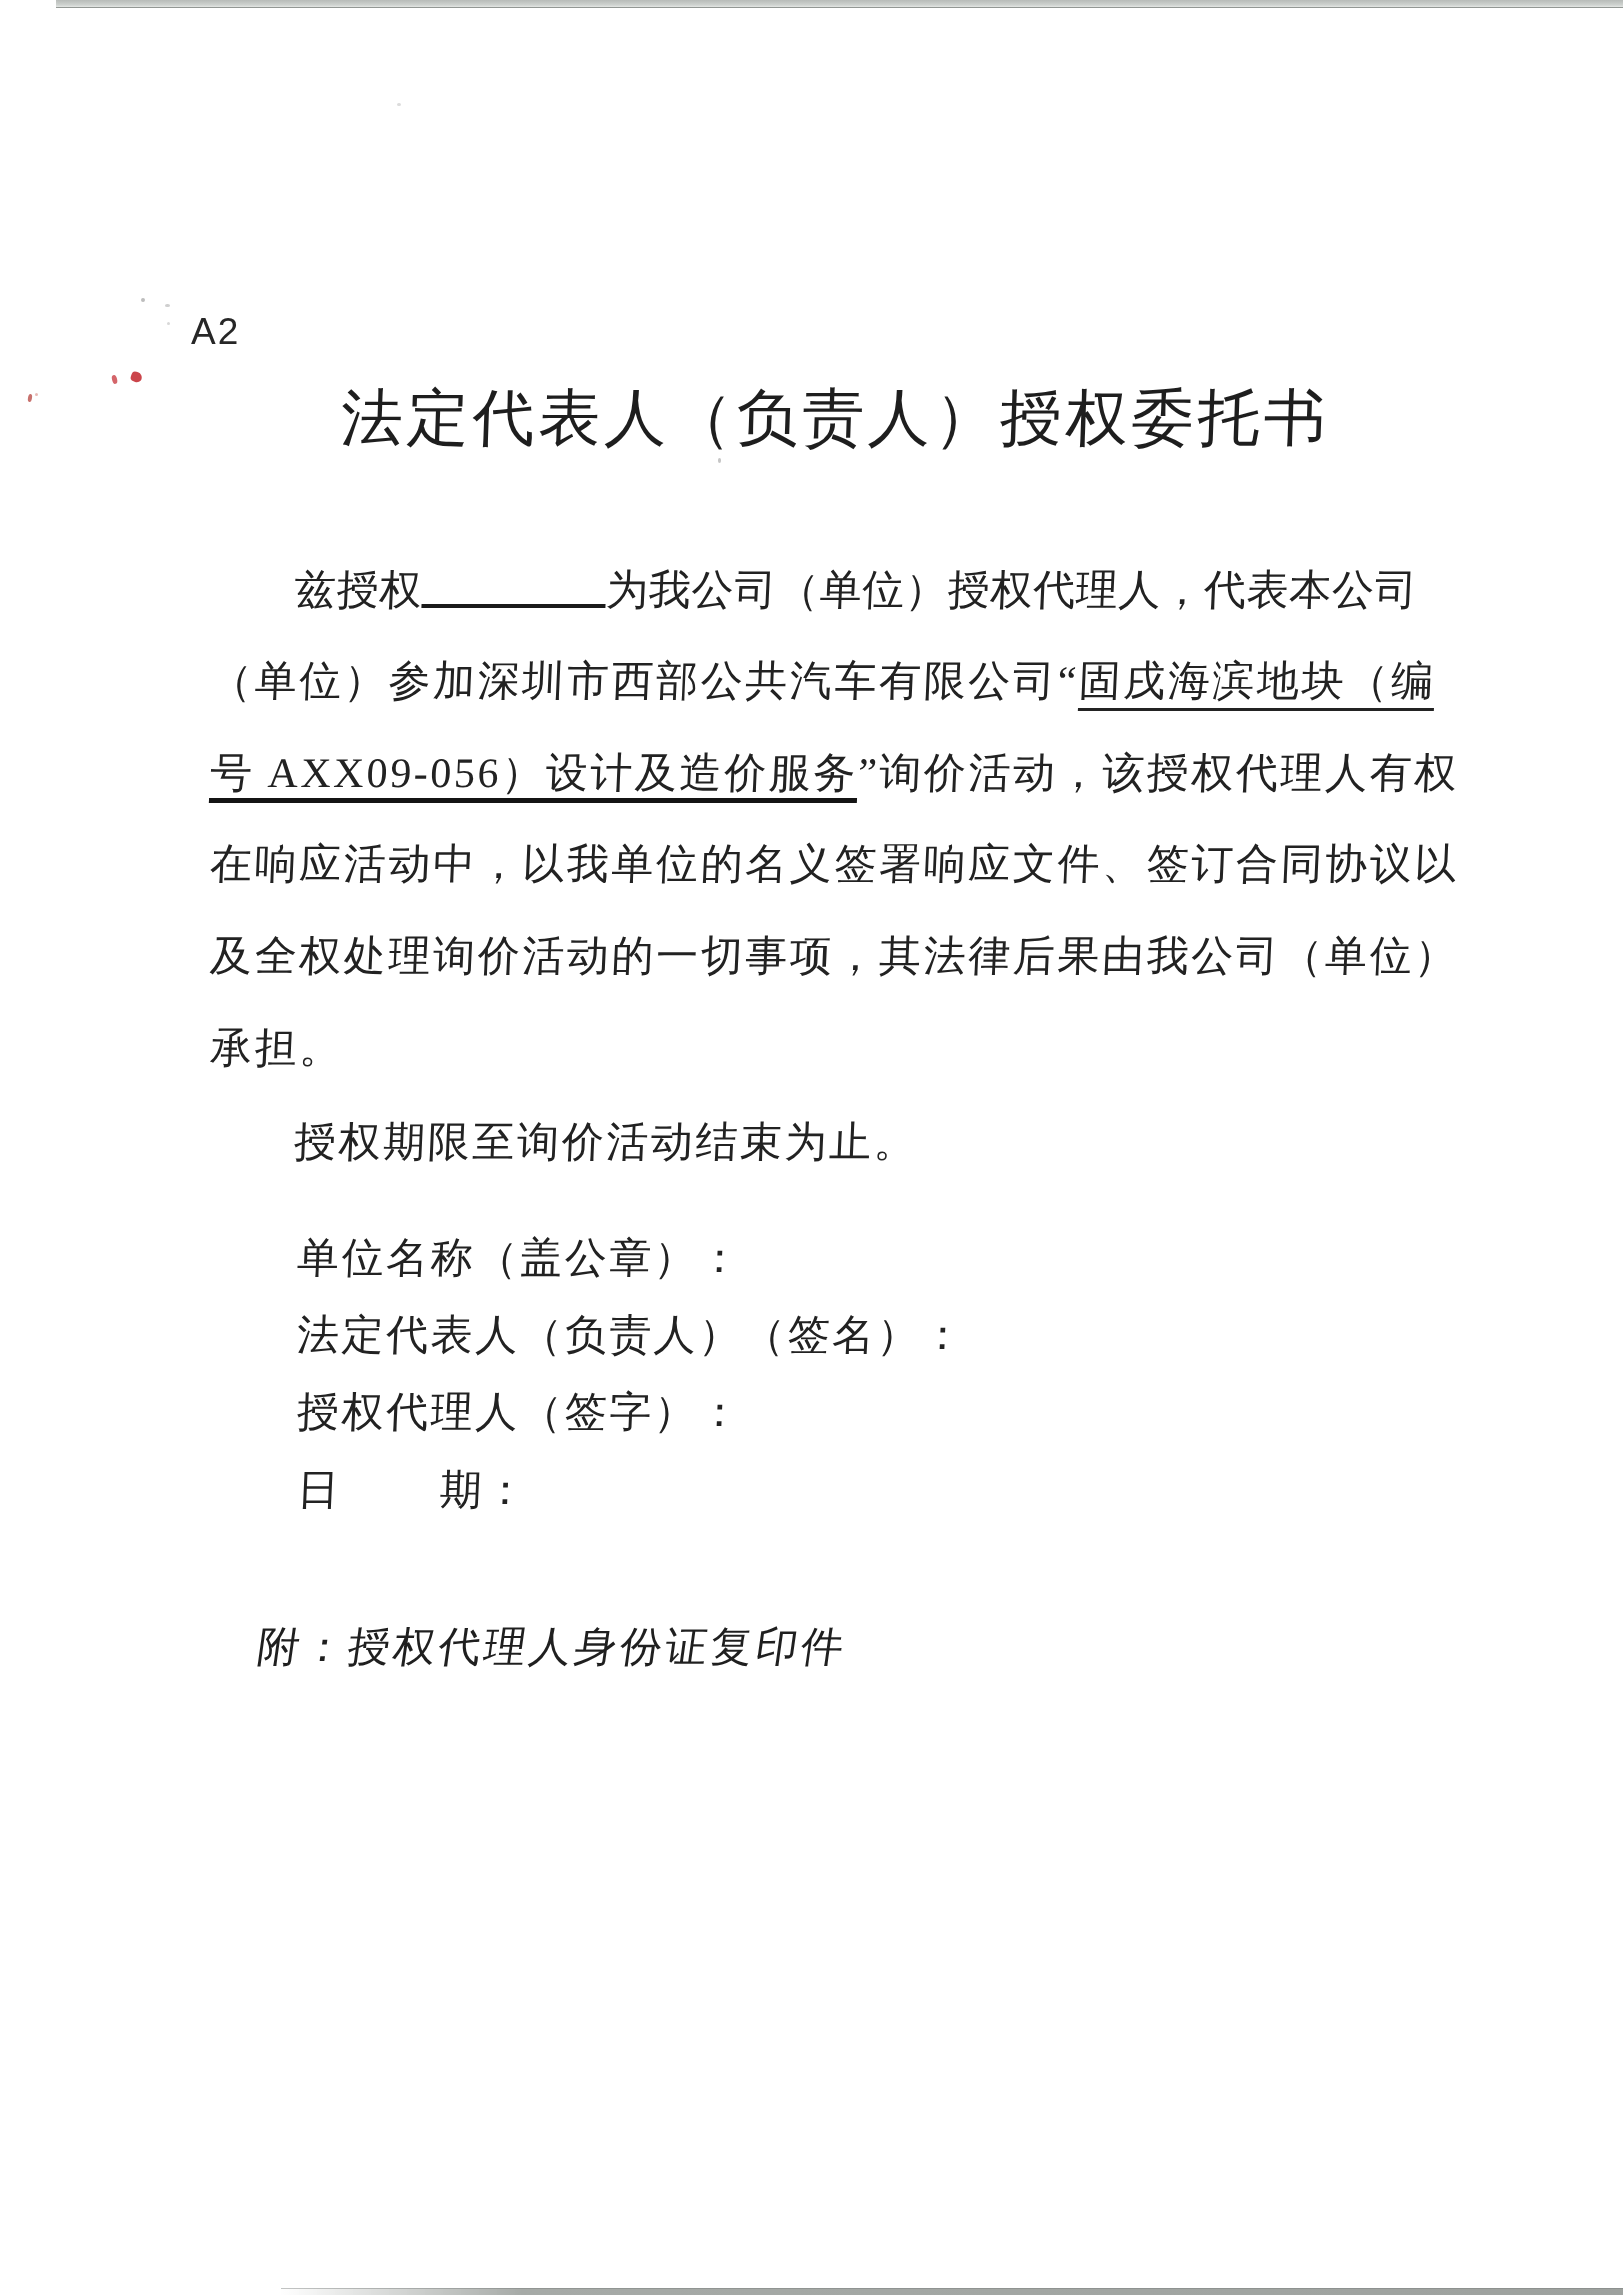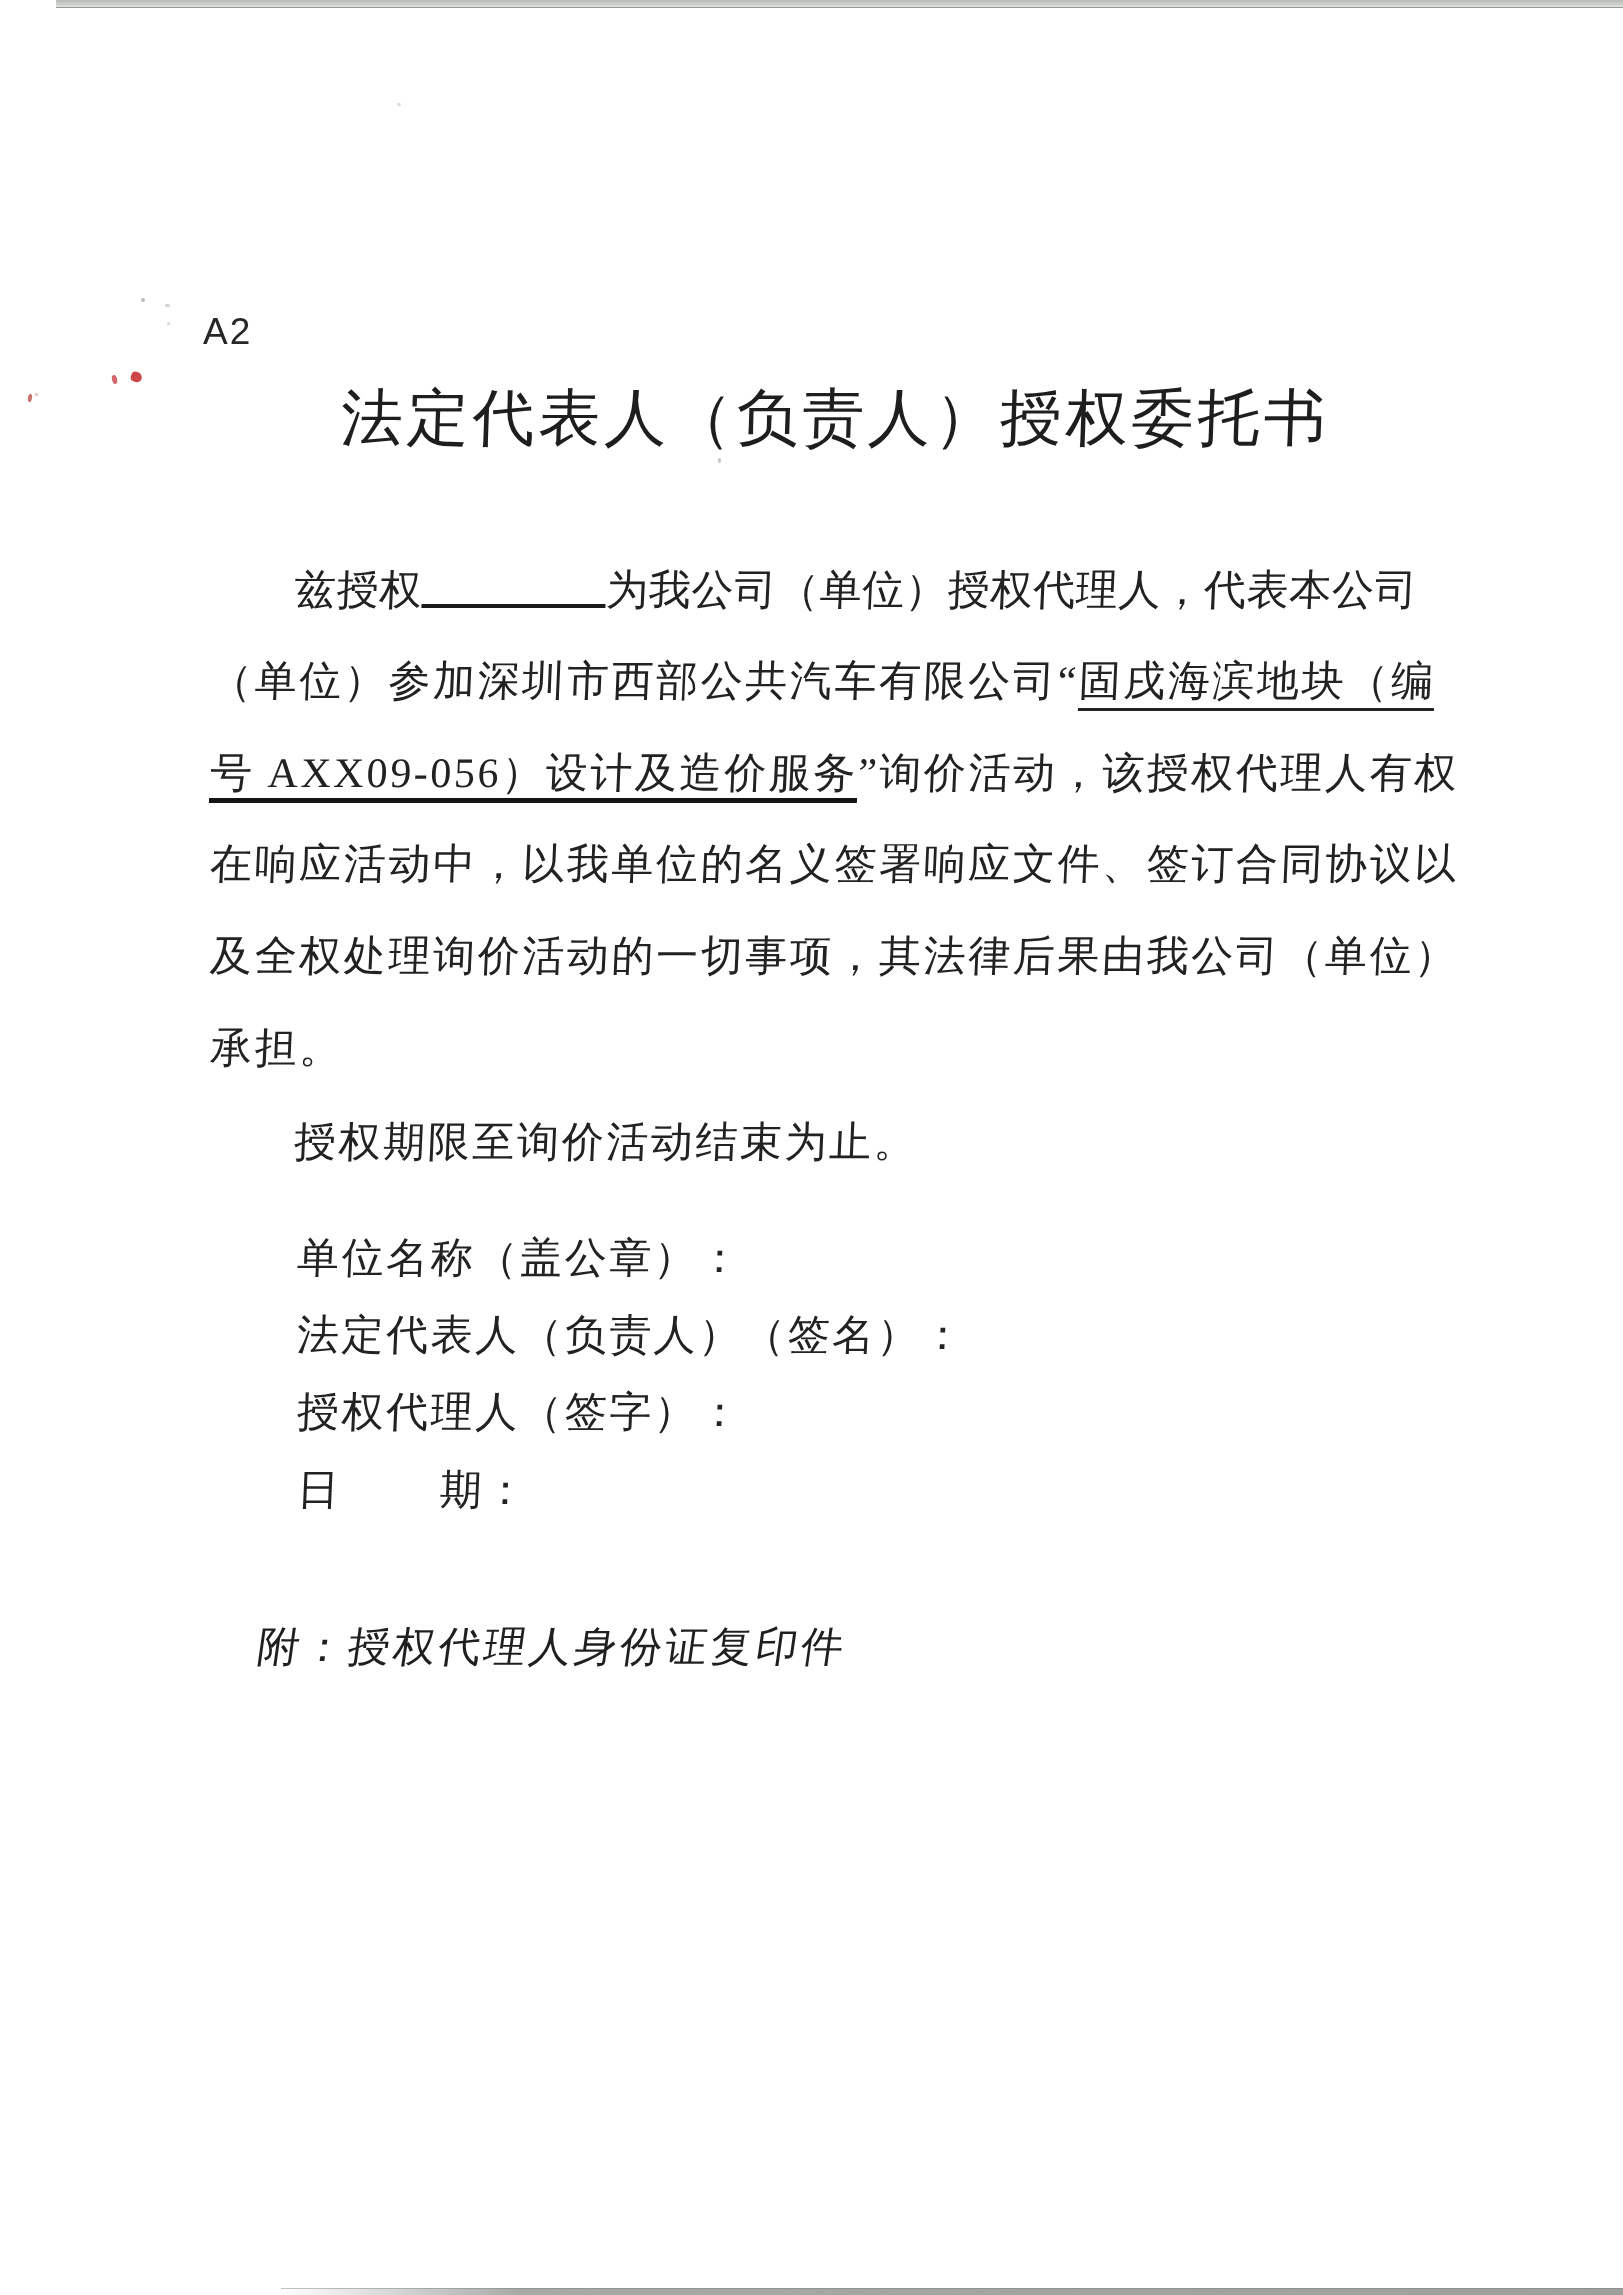--- a/index.html
+++ b/index.html
@@ -26,21 +26,21 @@
   .scan-bottom {
     position: absolute; left: 281px; right: 0; bottom: 0; height: 6.5px;
     background: linear-gradient(to right, rgba(166,170,167,0), #a6aaa7 18%, #9da19e);
     border-top: 0.7px solid rgba(120,125,122,0.45);
   }
 
   .speck { position: absolute; border-radius: 50%; }
 
   
   .a2-label {
-    position: absolute; left: 203px; top: 313px;
+    position: absolute; left: 191px; top: 313px;
     font-family: "Liberation Sans", "DejaVu Sans", sans-serif;
     font-size: 37px; line-height: 1; letter-spacing: 2px; color: #272727;
   }
   .doc-title {
     position: absolute; left: 209px; top: 381px; width: 1250px;
     font-size: 62px; line-height: 1.2; letter-spacing: 3.9px;
     text-align: center; white-space: nowrap; color: #1e1e1e;
     transform: skewX(-2deg); transform-origin: left bottom;
   }
   .line {

